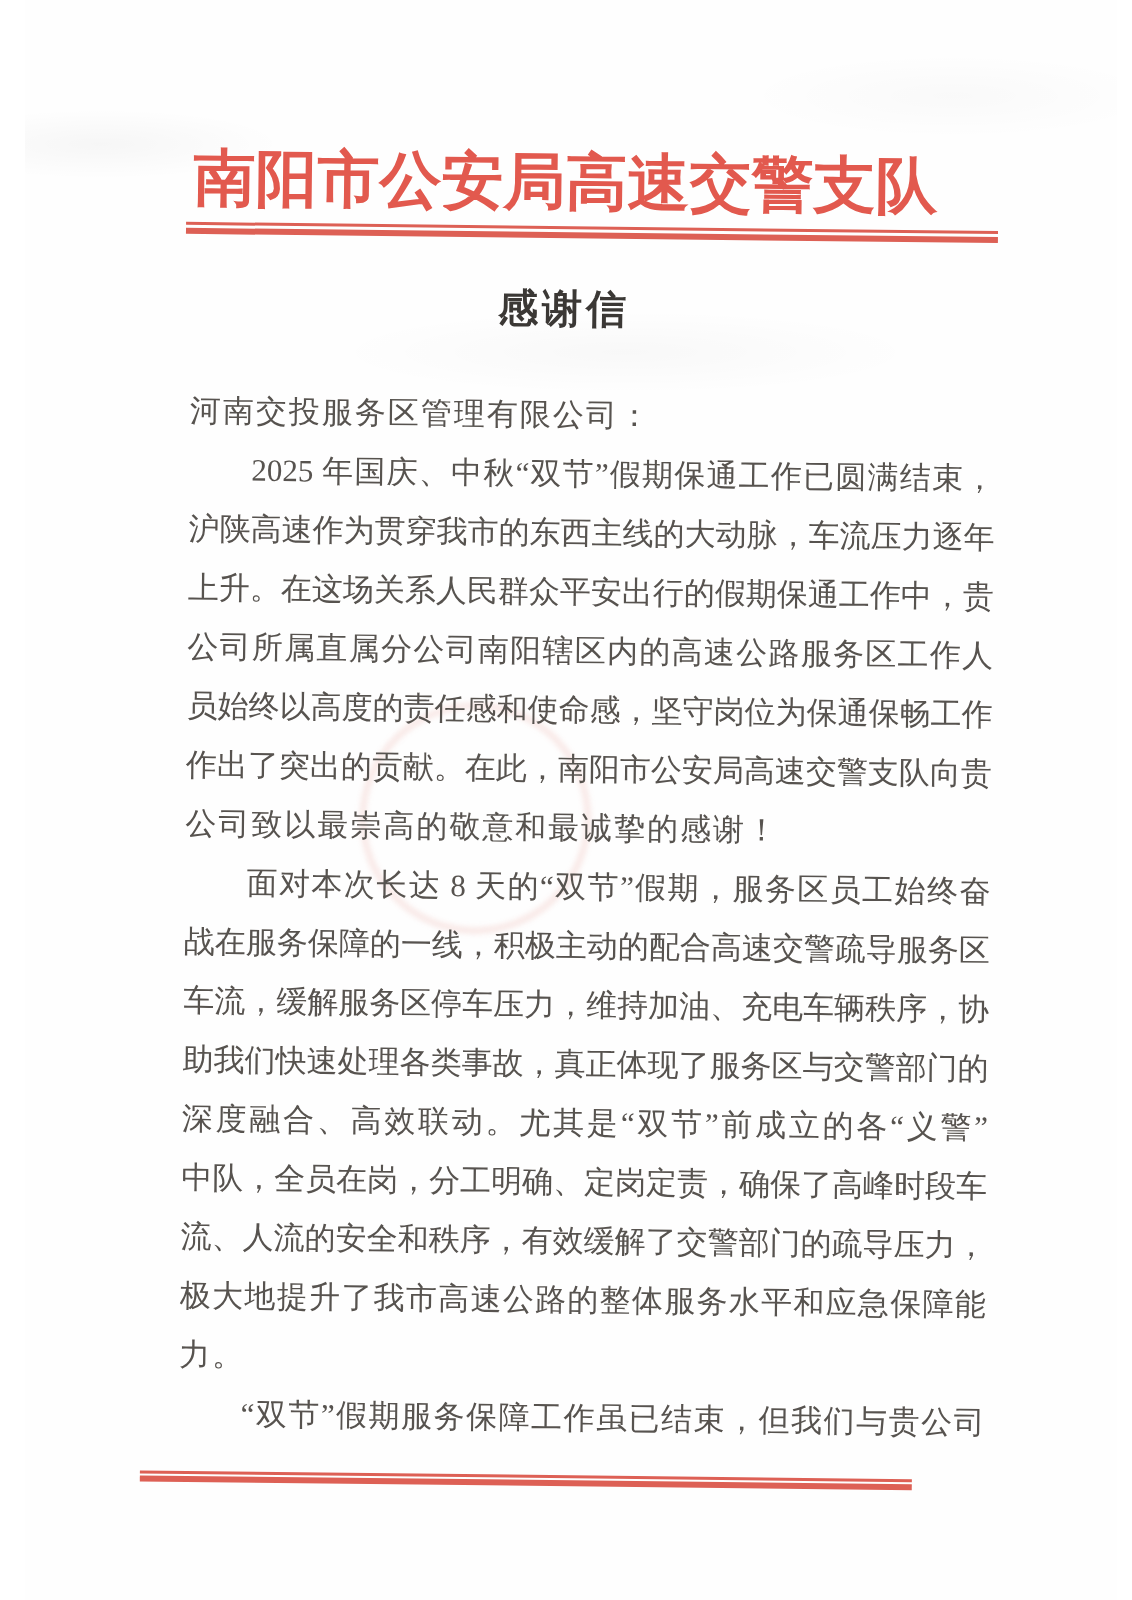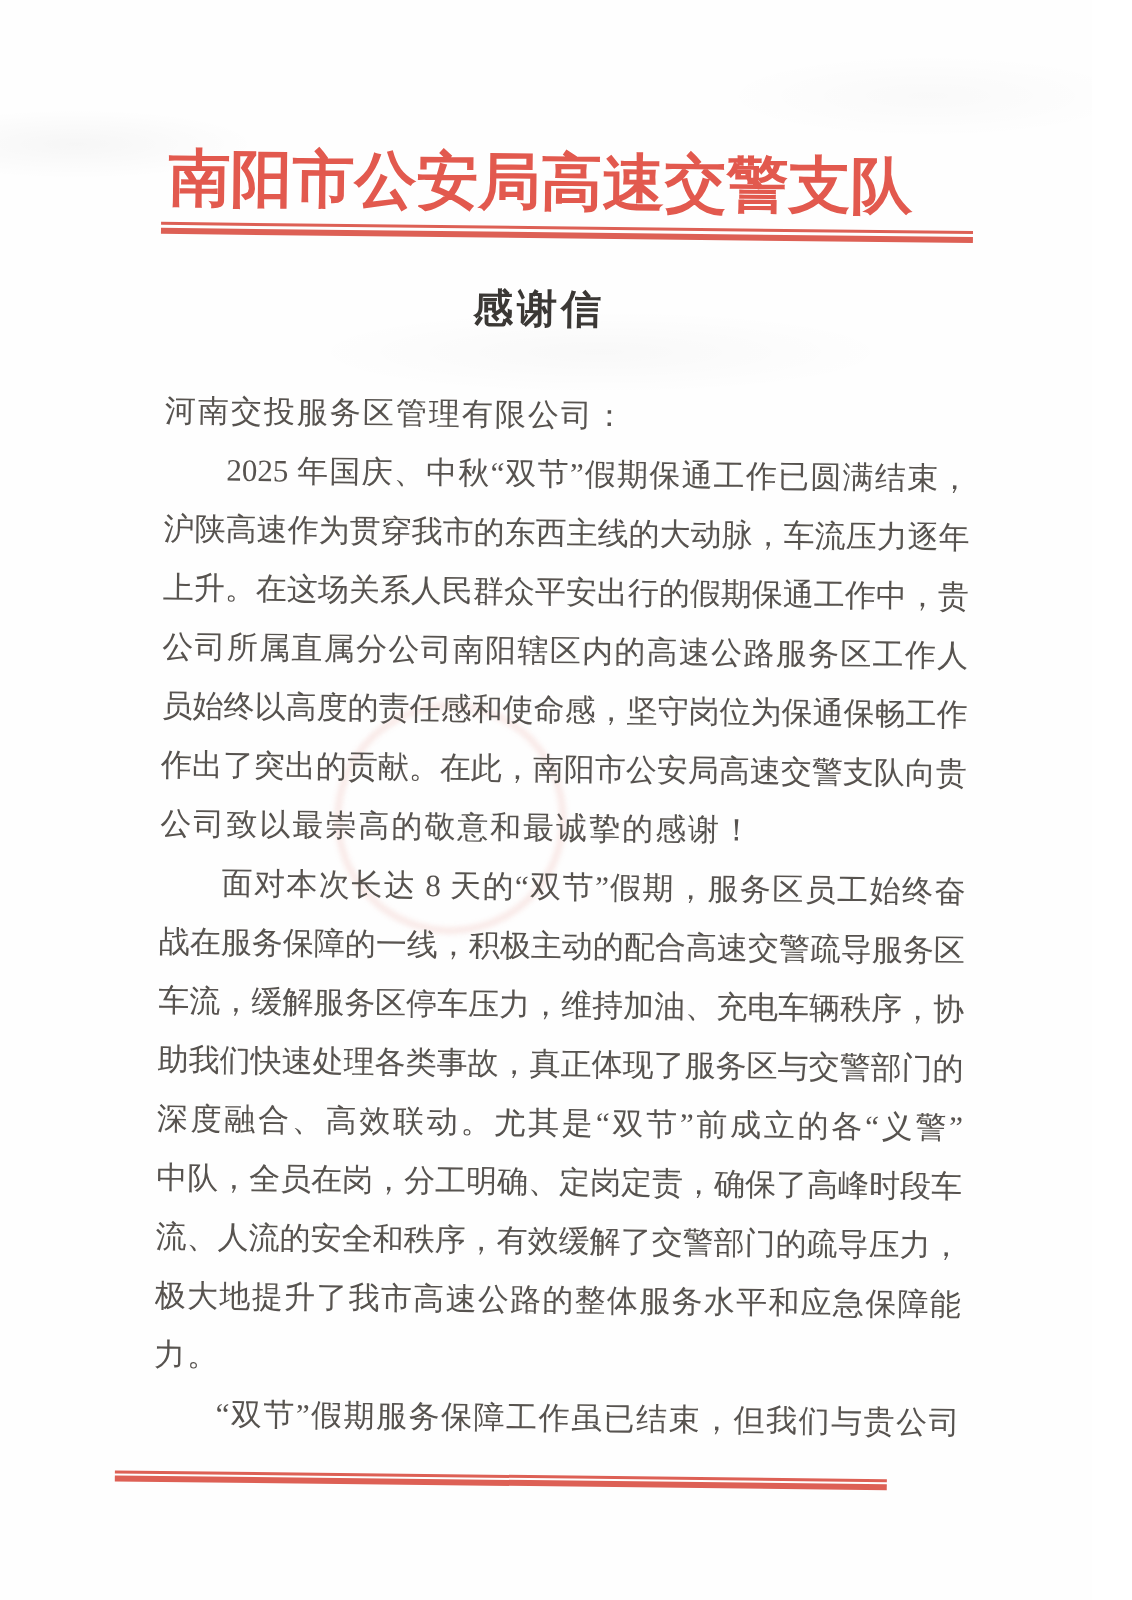--- a/index.html
+++ b/index.html
@@ -1,18 +1,18 @@
 <!DOCTYPE html>
 <html><head>
 <meta charset="utf-8">
 <style>
   html,body{margin:0;padding:0;background:#ffffff;}
   body{width:1132px;height:1600px;overflow:hidden;
        font-family:"Liberation Serif","DejaVu Serif",serif;}
-  .page{position:relative;width:1092px;height:1600px;background:#fefefe;overflow:hidden;}
+  .page{position:relative;width:1092px;height:1600px;background:#fefefe;overflow:hidden;margin-left:25px;}
   
   .page::before{content:"";position:absolute;inset:0;pointer-events:none;
     background:
       radial-gradient(ellipse 260px 50px at 7% 9%, rgba(0,0,0,0.03), transparent 70%),
       radial-gradient(ellipse 420px 60px at 55% 22%, rgba(0,0,0,0.022), transparent 70%),
       radial-gradient(ellipse 300px 60px at 85% 6%, rgba(0,0,0,0.02), transparent 70%);}
   .scan{position:absolute;inset:0;transform:rotate(0.65deg);transform-origin:40% 42%;}
 
   
   .letterhead{position:absolute;top:148px;left:-11px;width:100%;text-align:center;

